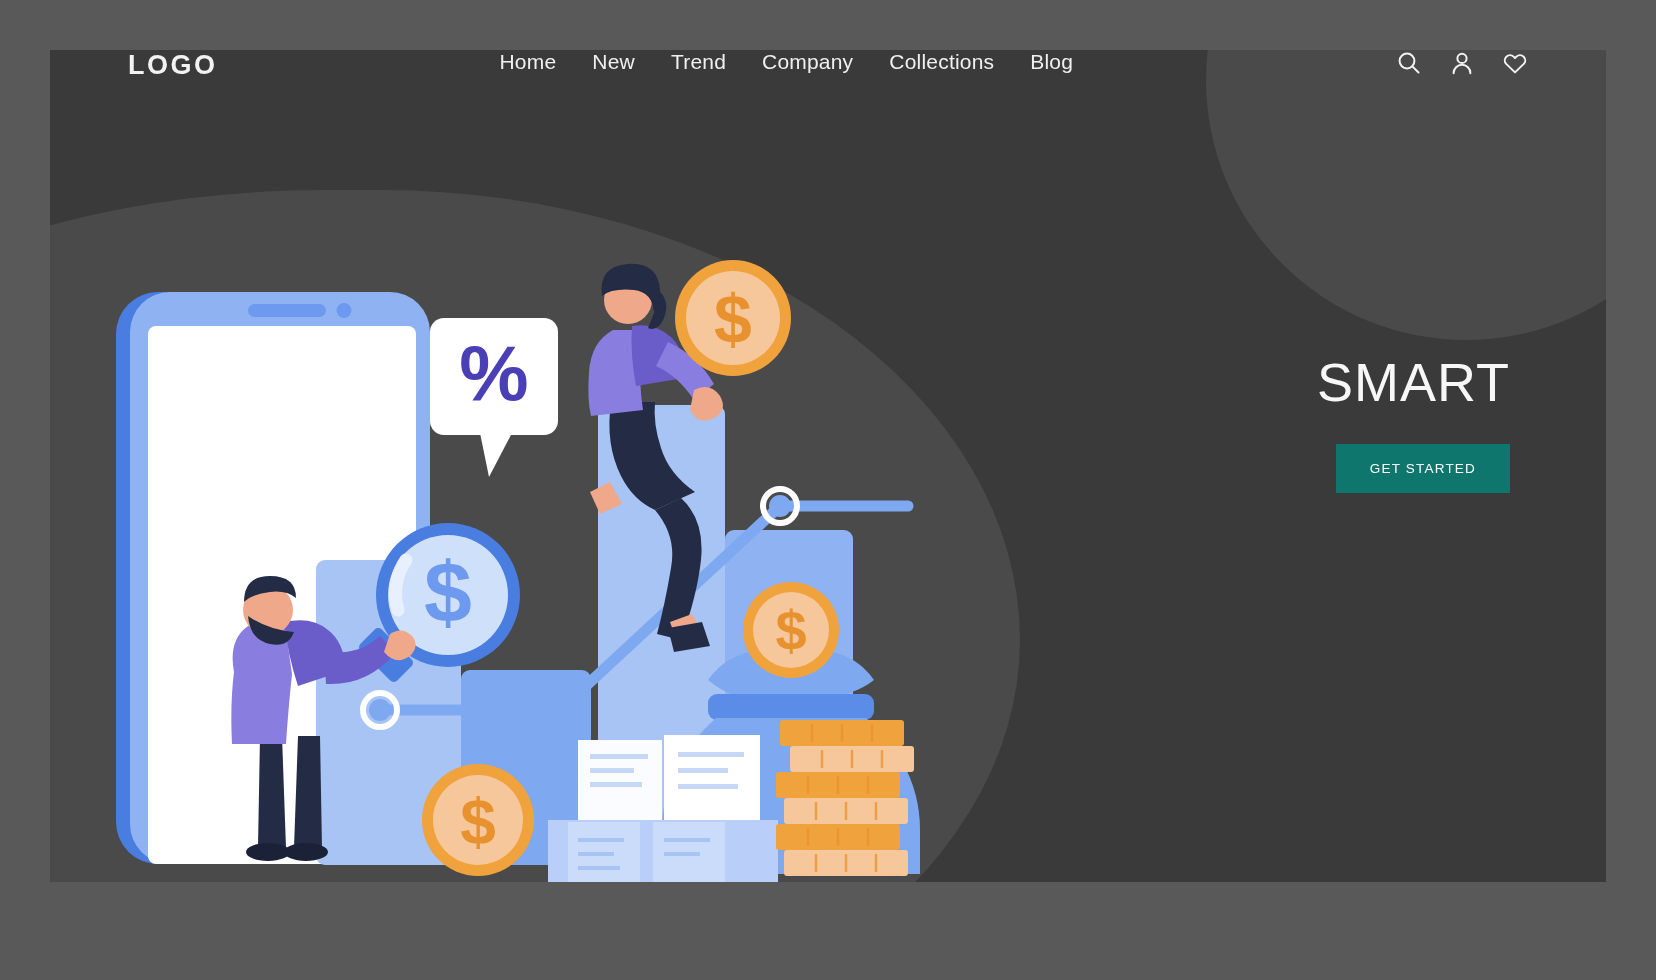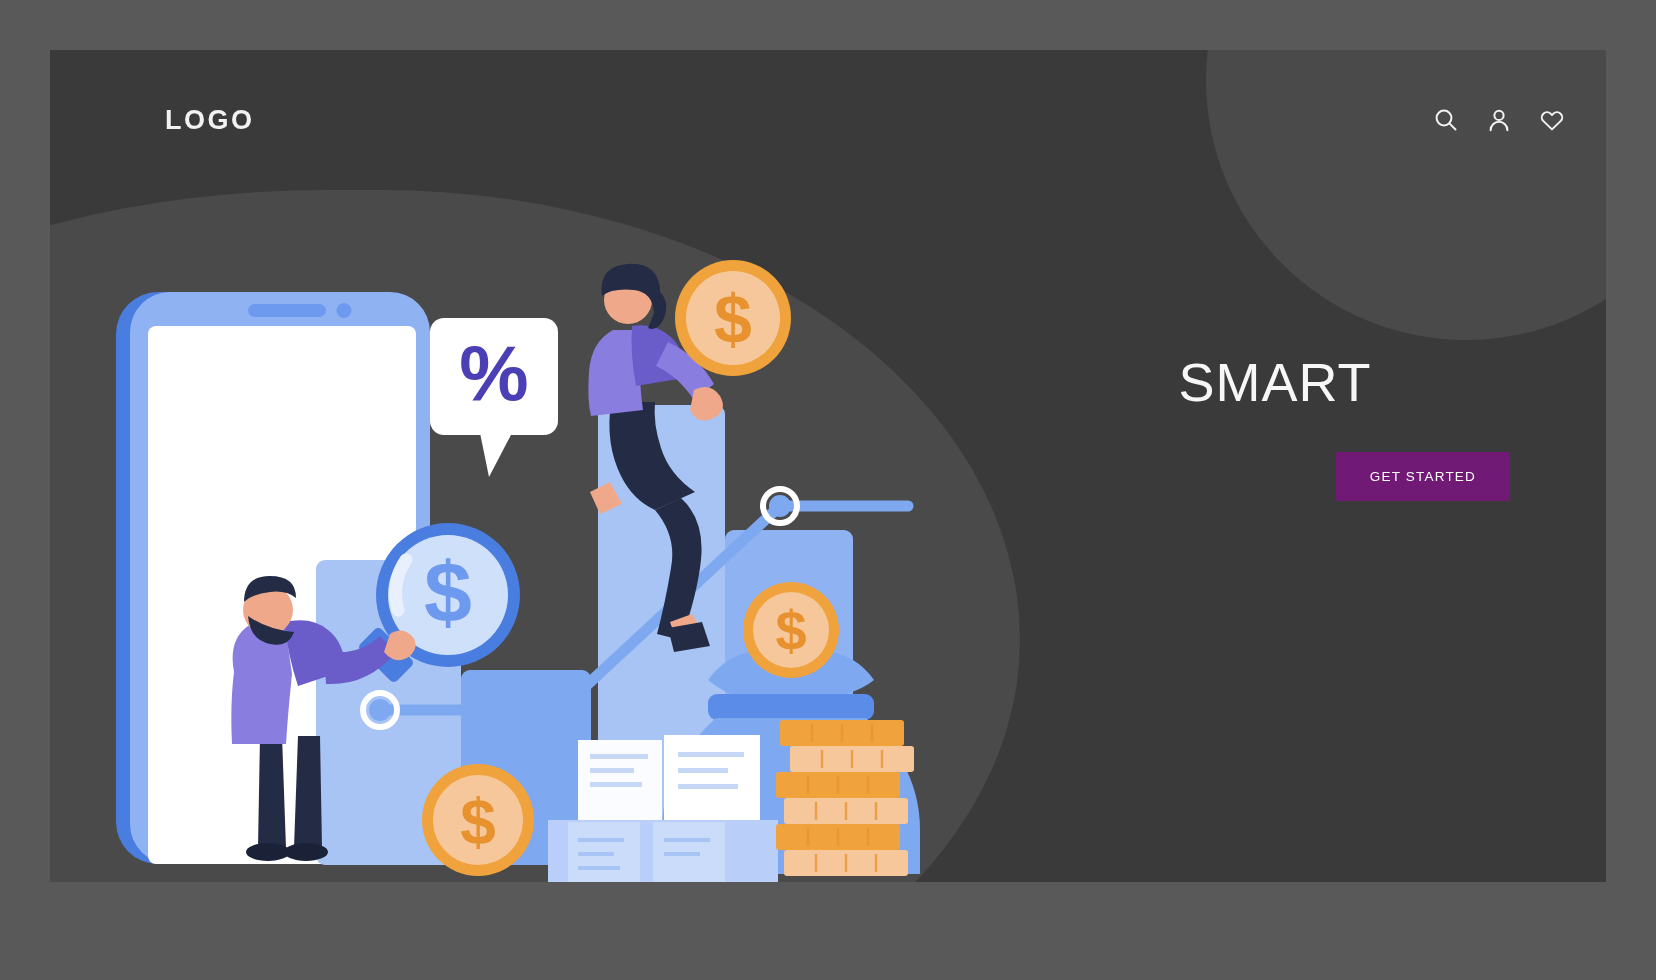--- a/index.html
+++ b/index.html
@@ -39,24 +39,23 @@
     left:-520px; top:170px;
     width:900px; height:820px;
     background:#4a4a4a;
     border-radius:50%;
   }
 
   
   .header {
     position:absolute; left:0; top:0;
     width:100%; height:140px;
-    display:flex; align-items:center;
+    display:flex; align-items:flex-start;
     padding:0 78px;
     z-index:40;
-    margin-left:37px;
   }
   .logo {
     color:#f2f2f2;
     font-size:27px;
     font-weight:bold;
     letter-spacing:2.5px;
   }
   .nav {
     display:flex;
     gap:36px;
@@ -84,32 +83,31 @@
     width:470px;
     text-align:right;
     z-index:30;
   }
   .copy h1 {
     color:#f7f7f7;
     font-size:54px;
     font-weight:400;
     line-height:1.22;
     letter-spacing:1px;
-    text-align:center;
   }
   .copy p {
     margin-top:32px;
     color:#c9c9c9;
     font-size:16.5px;
     line-height:1.95;
   }
   .cta {
     display:inline-block;
-    margin-top:36px;
-    background:#701a75;
+    margin-top:28px;
+    background:#0f766e;
     color:#ffffff;
     border:none;
     padding:17px 34px;
     font-size:13.5px;
     letter-spacing:1.2px;
     font-family:"Liberation Sans", sans-serif;
     cursor:pointer;
   }
 
   
@@ -127,20 +125,28 @@
 <div id="stage">
 
   <div class="panel">
     <div class="bg-blob"></div>
     <div class="bg-blob2"></div>
     <div class="bg-circle"></div>
 
     <div class="header">
       <div class="logo">LOGO</div>
 
+      <nav class="nav">
+        <a href="#">Home</a>
+        <a href="#">New</a>
+        <a href="#">Trend</a>
+        <a href="#">Company</a>
+        <a href="#">Collections</a>
+        <a href="#">Blog</a>
+      </nav>
 
       <div class="icons">
         <span class="ic">
           <svg viewBox="0 0 26 26" fill="none" stroke="#f2f2f2" stroke-width="2" stroke-linecap="round">
             <circle cx="11" cy="11" r="7.4"></circle>
               <line x1="16.4" y1="16.4" x2="22.5" y2="22.5"></line>
           </svg>
         </span>
         <span class="ic">
           <svg viewBox="0 0 26 26" fill="none" stroke="#f2f2f2" stroke-width="2" stroke-linecap="round">

